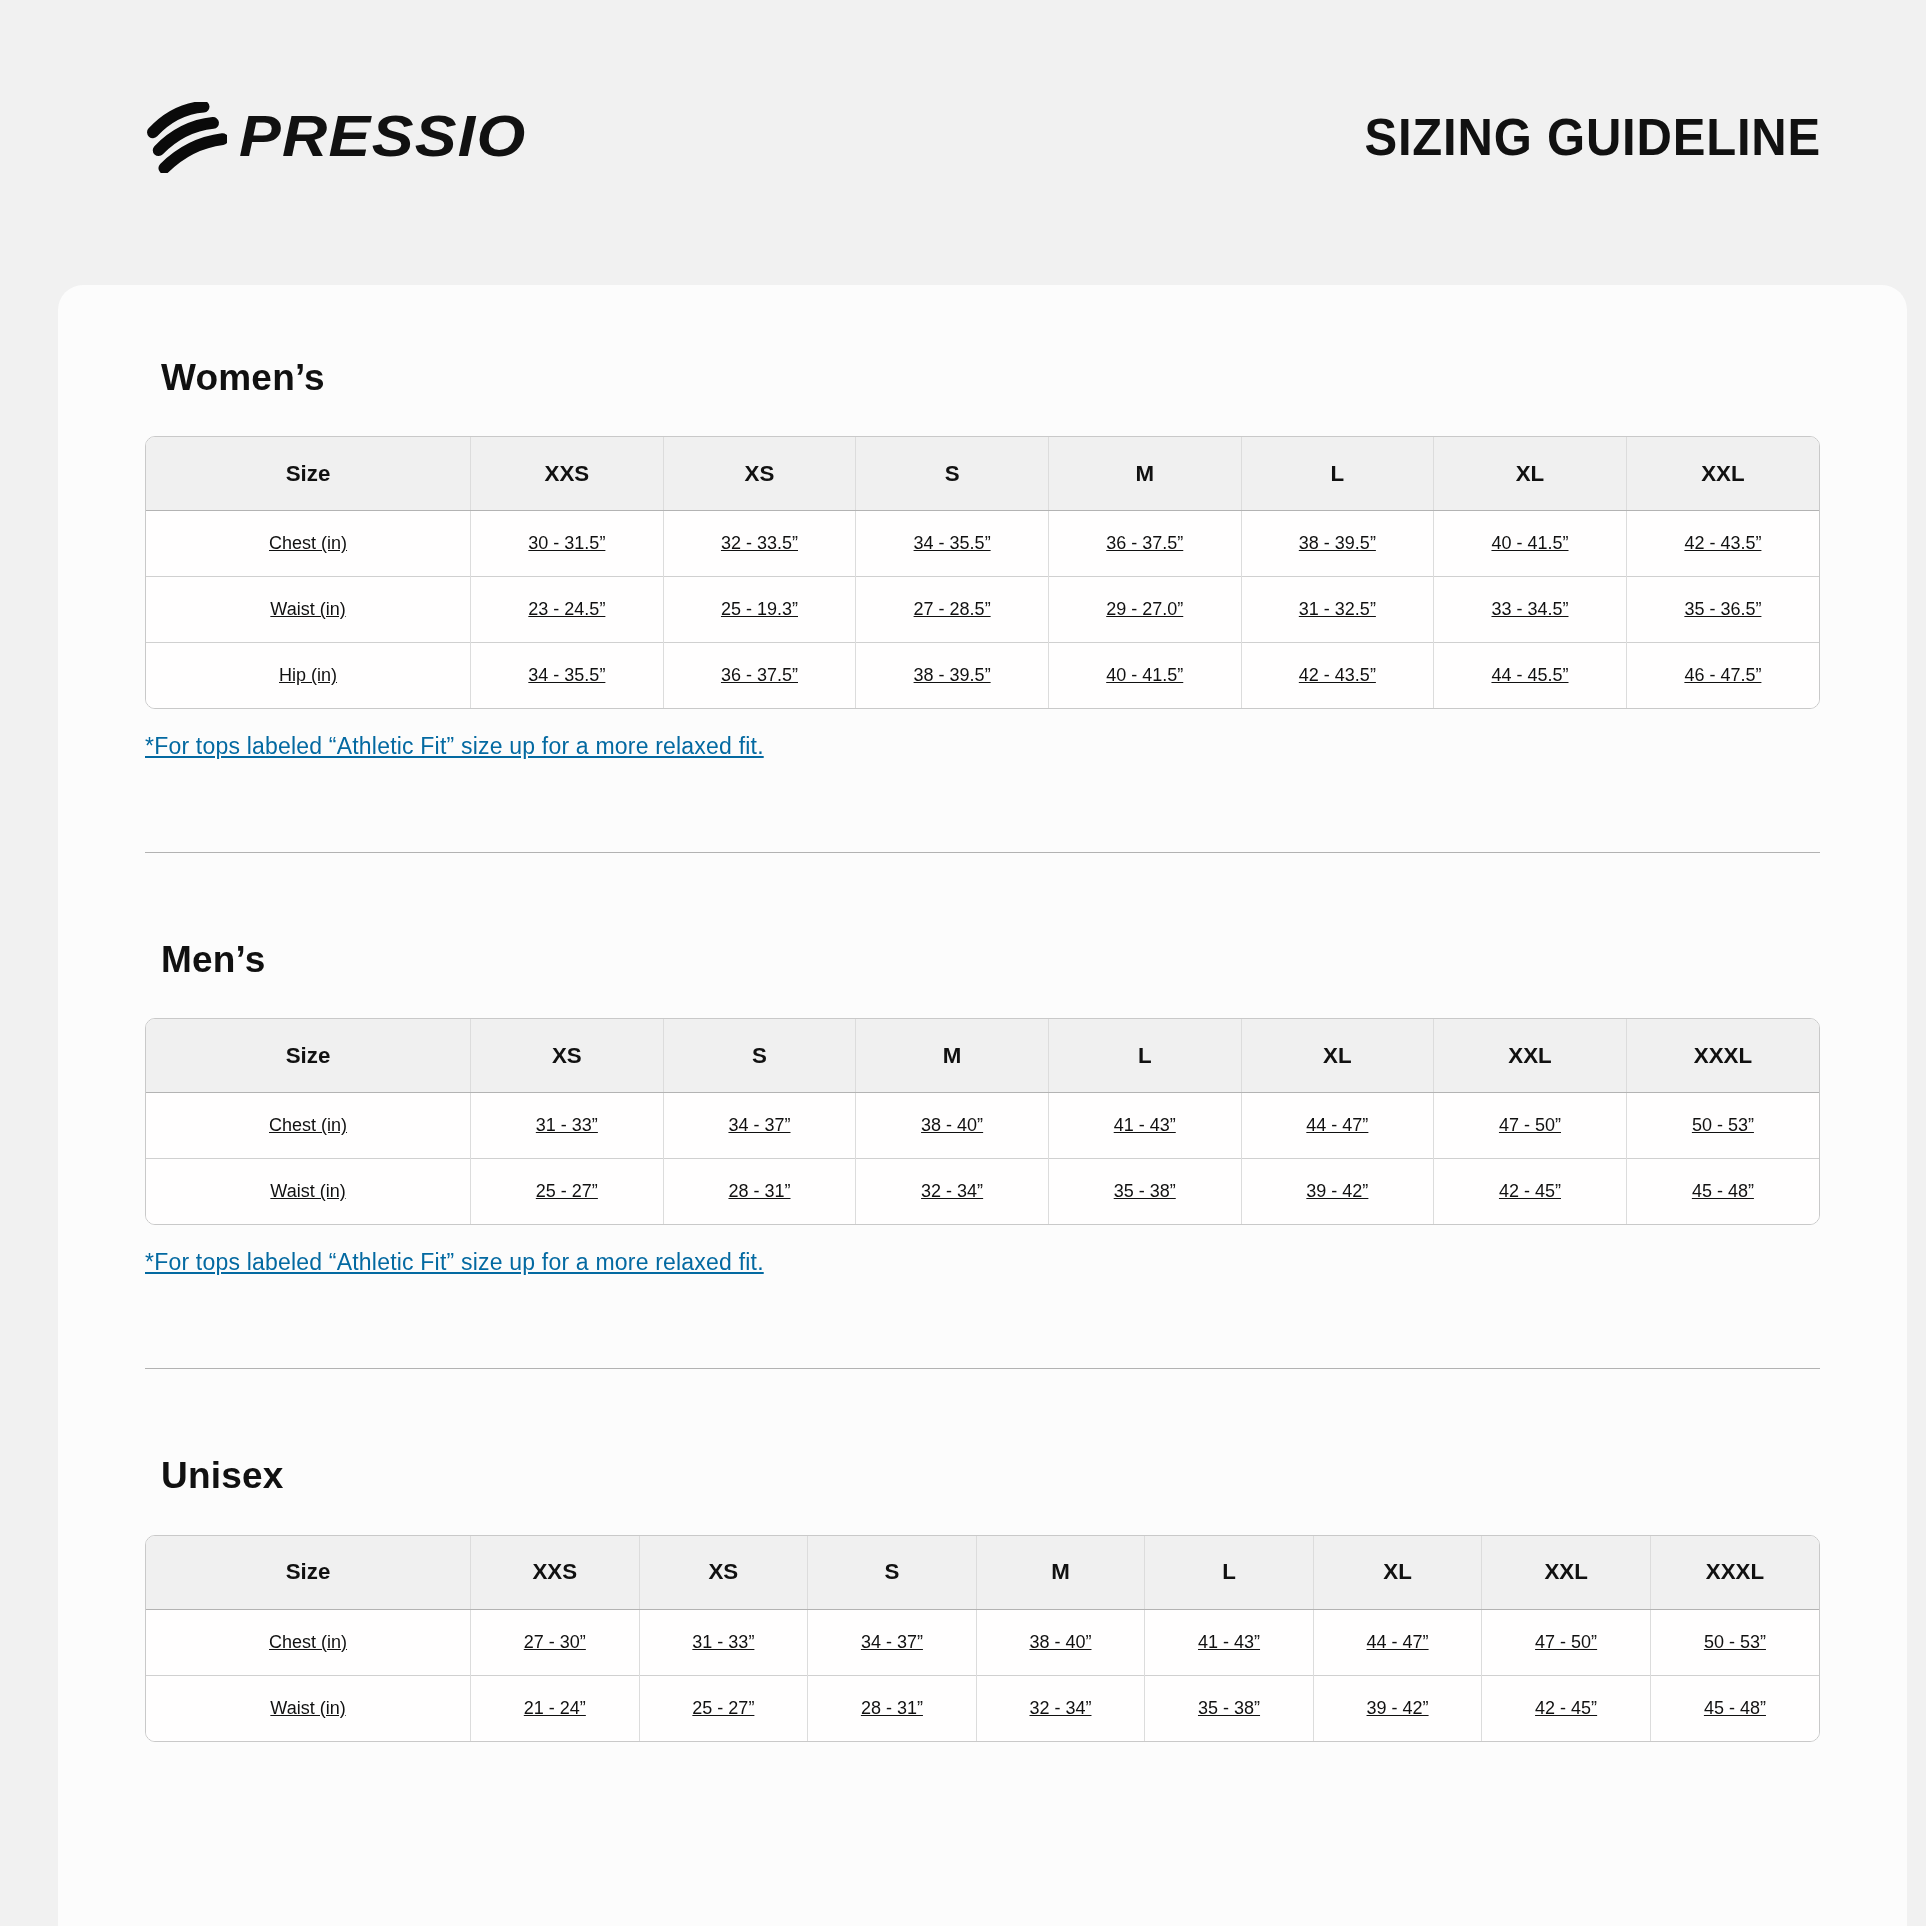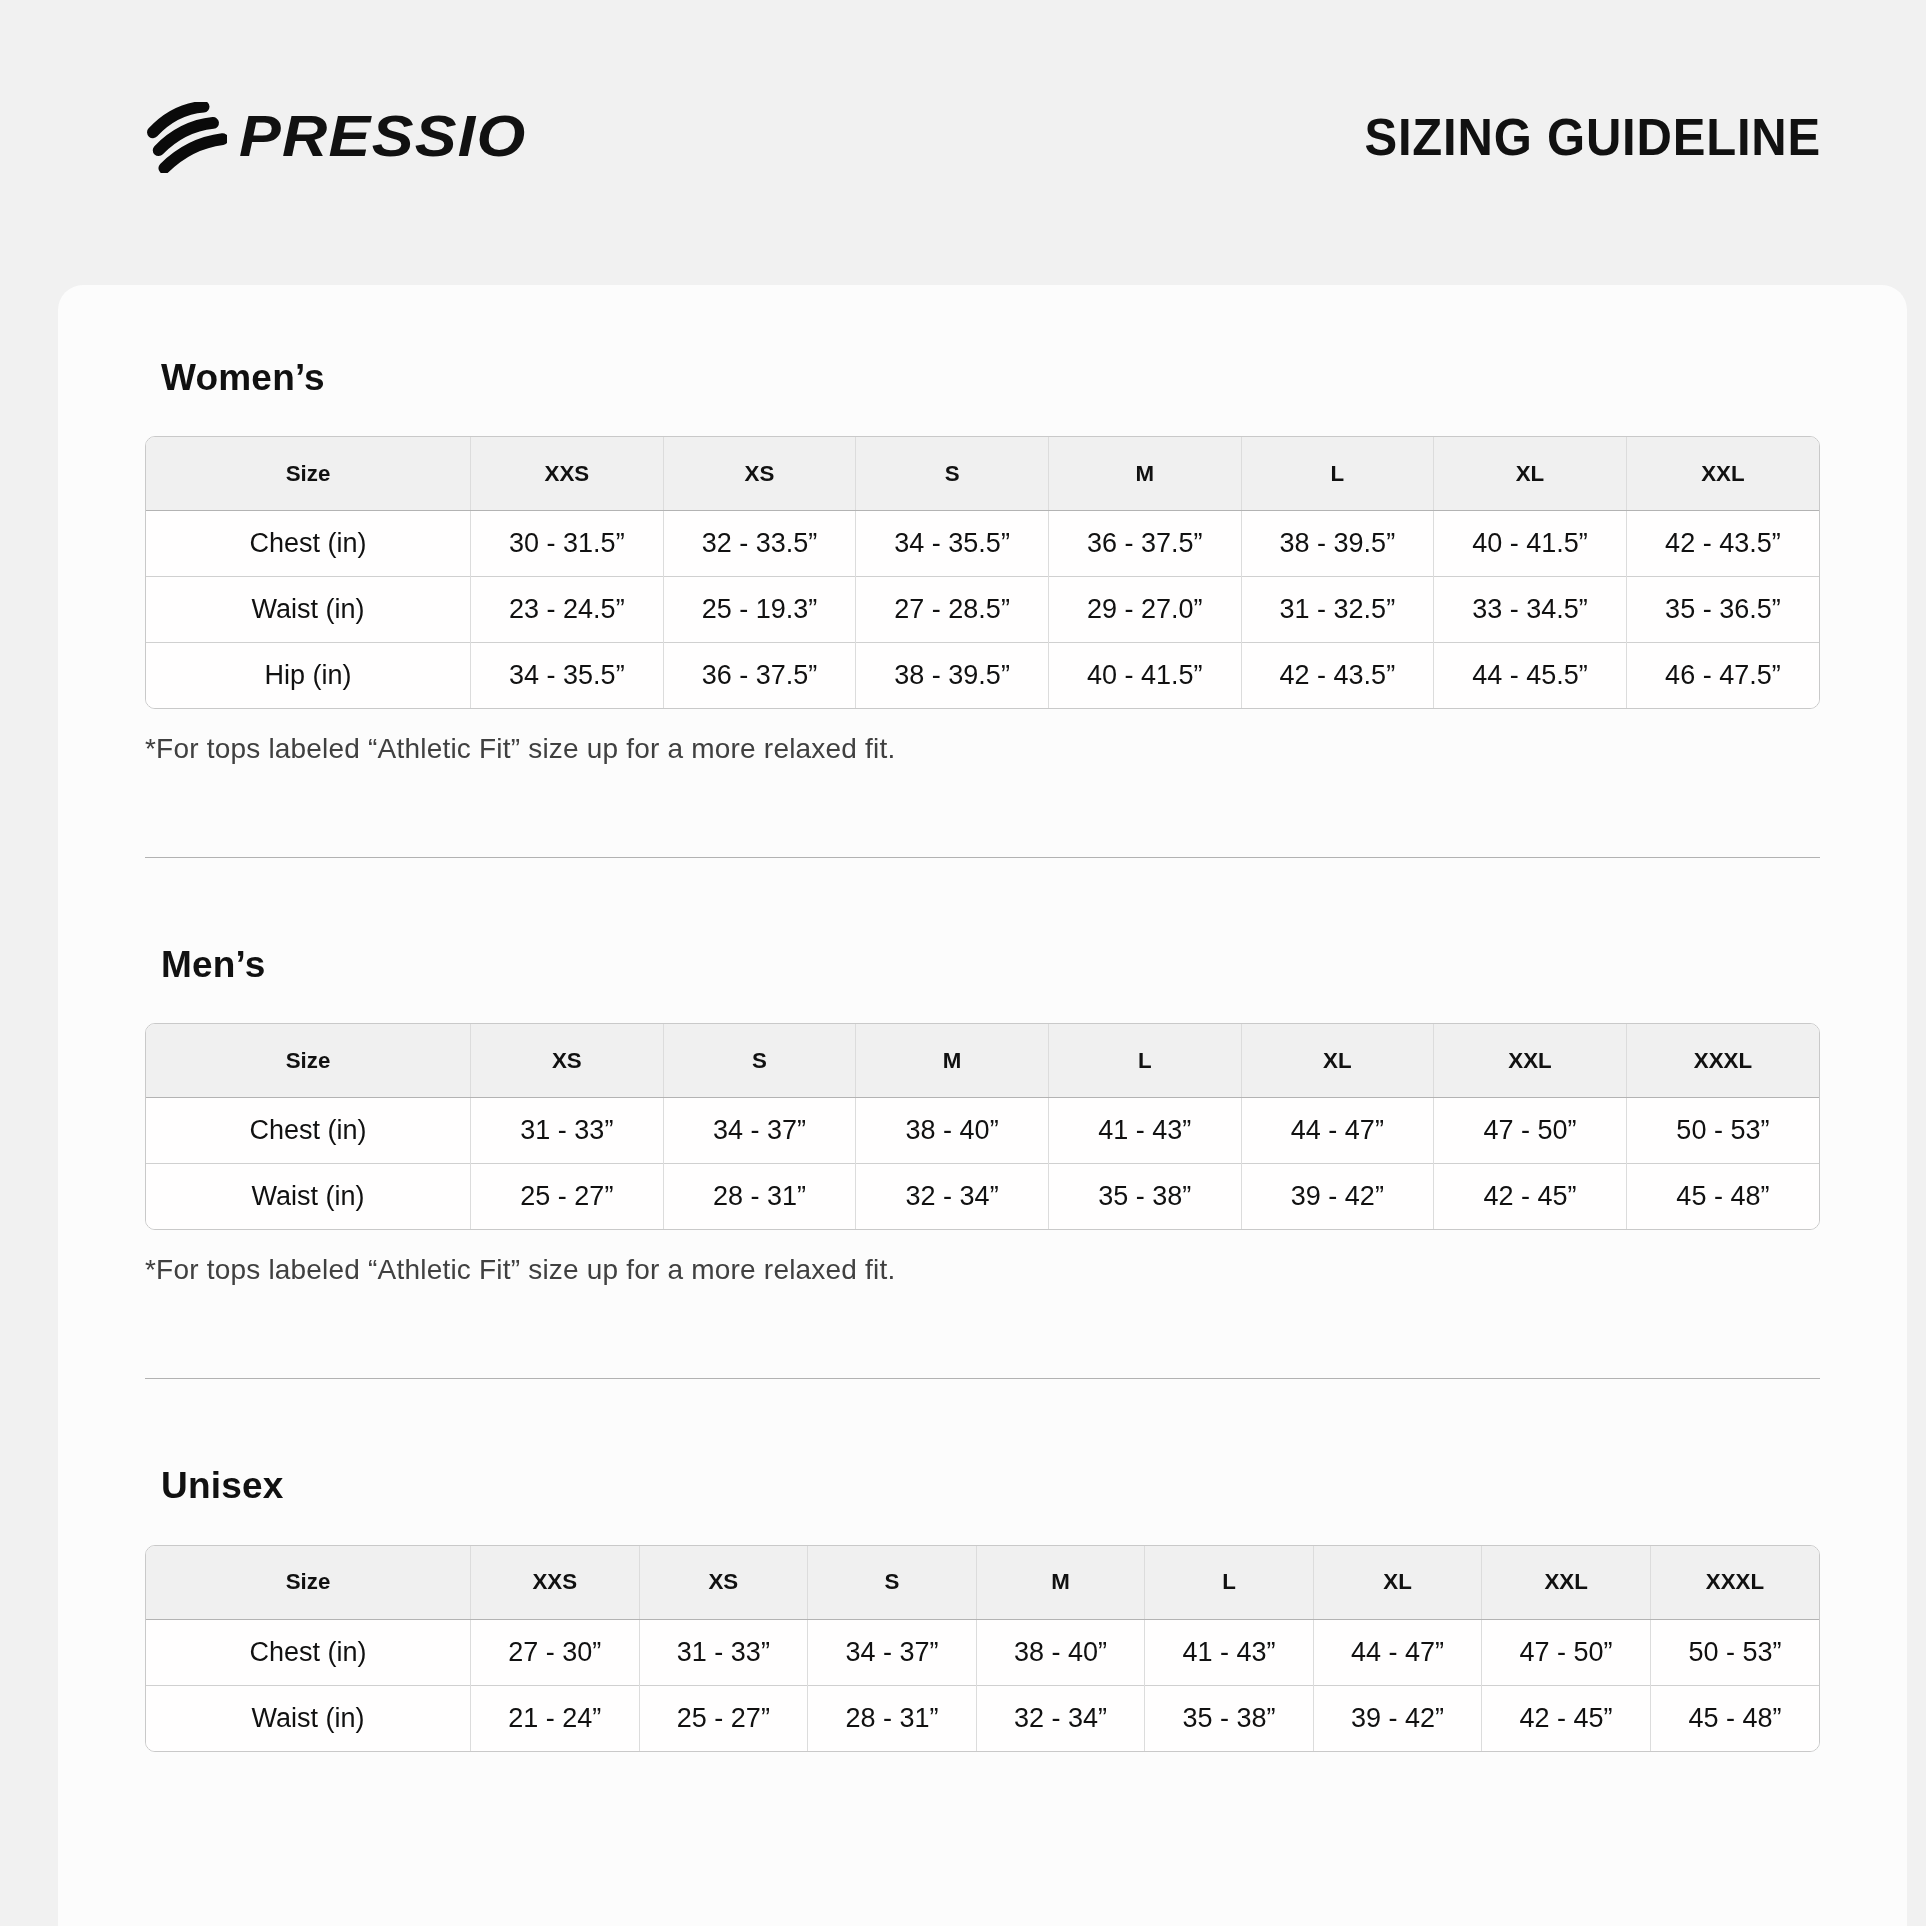--- a/index.html
+++ b/index.html
@@ -81,30 +81,32 @@
   thead th {
     height: 73px;
     background: #f0f0f0;
     font-size: 22.3px;
     font-weight: 700;
     border-bottom: 1.9px solid #b3b3b3;
   }
   tbody td {
     height: 65px;
     background: #fffefe;
-    font-size: 27px;
+    font-size: 18px;
     font-weight: 400;
+    text-decoration: underline;
   }
   th + th, td + td { border-left: 0.8px solid #dcdcdc; }
   tbody tr + tr td { border-top: 1.5px solid #d0d0d0; }
   .footnote {
     margin: 24px 0 0 0;
-    font-size: 28px;
-    color: #404040;
+    font-size: 23px;
+    color: #0369a1;
     letter-spacing: 0.2px;
+    text-decoration: underline;
   }
   .divider {
     border: none;
     border-top: 1.5px solid #b2b2b2;
     margin: 92px 0 0 0;
   }
   .size-section.after-divider h2 { margin-top: 87px; }
 </style>
 </head>
 <body>

